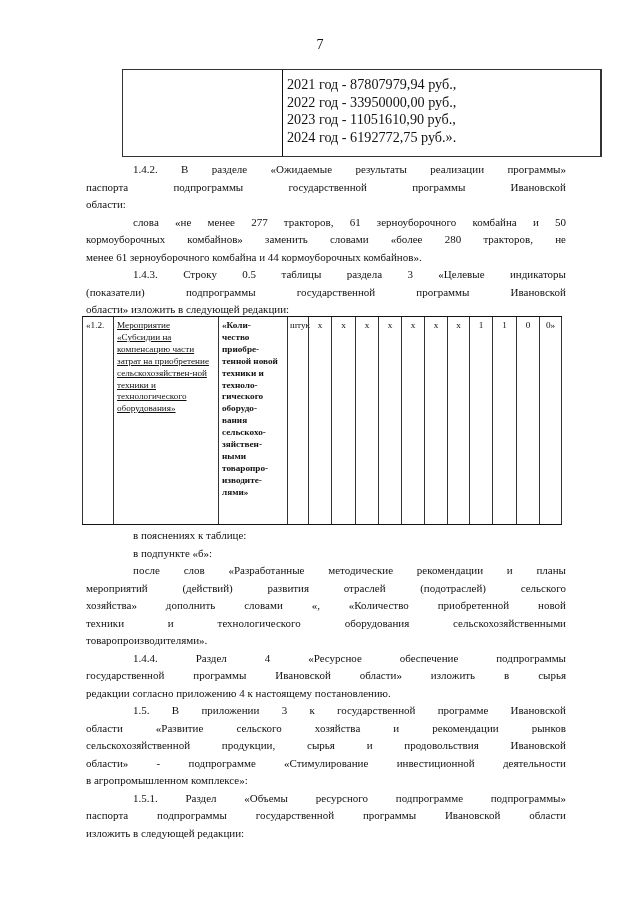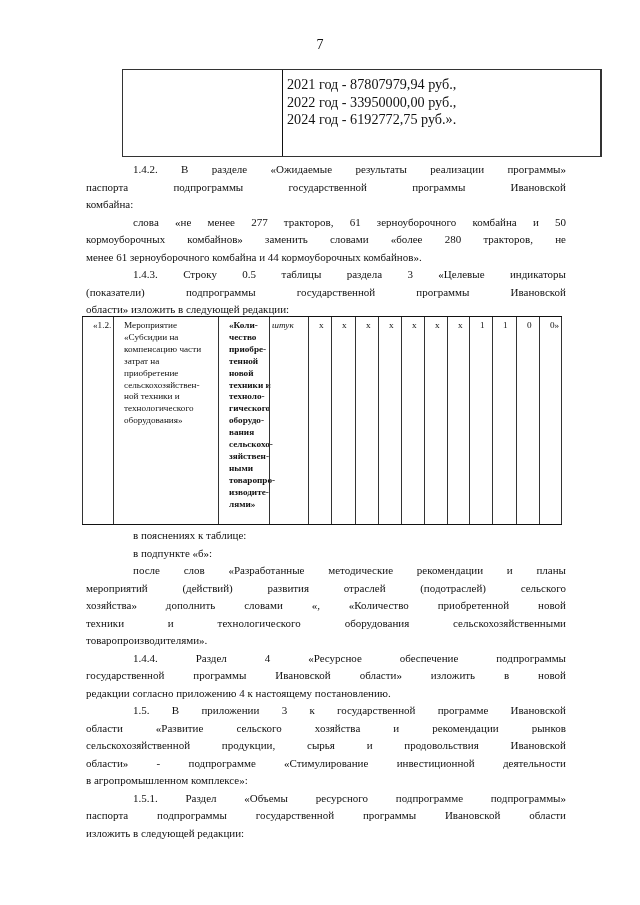--- a/index.html
+++ b/index.html
@@ -6,55 +6,56 @@
   body{width:640px;height:905px;position:relative;overflow:hidden;
        font-family:"Liberation Serif","DejaVu Serif",serif;color:#111;}
   .pagenum{position:absolute;top:37px;left:0;width:640px;text-align:center;font-size:14px;}
   .tbl1{position:absolute;left:82px;top:69px;width:480px;height:88px;border:1.5px solid #333;border-right-width:2px;box-sizing:border-box;margin-left:40px;}
   .tbl1 .div{position:absolute;left:159px;top:0;bottom:0;border-left:1.5px solid #111;}
   .tbl1 .cell{position:absolute;left:164px;top:6px;font-size:14.2px;line-height:17.5px;}
   .p{position:absolute;left:86px;width:480px;font-size:11px;line-height:17.5px;text-align:justify;text-align-last:left;}
   .p.j{text-align-last:justify;}
   .ind{text-indent:47px;}
   .tbl2{position:absolute;left:82px;top:316px;width:480px;height:207px;border-top:1.5px solid #111;border-bottom:1.5px solid #111;}
-  .col{position:absolute;top:0;bottom:0;border-left:1px solid #333;box-sizing:border-box;font-size:9.2px;line-height:11.9px;padding:3px 10px;}
+  .col{position:absolute;top:0;bottom:0;border-left:1px solid #333;box-sizing:border-box;font-size:9.2px;line-height:11.9px;padding:3px 3px;}
   .col.last{border-right:1.5px solid #333;}
   .col.c{text-align:center;}
 </style>
 </head>
 <body>
 
 <div class="pagenum">7</div>
 
 <div class="tbl1">
   <div class="div"></div>
   <div class="cell">
     <div>2021 год - 87807979,94 руб.,</div>
     <div>2022 год - 33950000,00 руб.,</div>
+    <div>2023 год - 11051610,90 руб.,</div>
     <div>2024 год - 6192772,75 руб.».</div>
   </div>
 </div>
 
 <div class="p j ind" style="top:161px">1.4.2. В разделе «Ожидаемые результаты реализации программы»</div>
 <div class="p j" style="top:179px">паспорта подпрограммы государственной программы Ивановской</div>
-<div class="p" style="top:196px">комбайна:</div>
+<div class="p" style="top:196px">области:</div>
 
 <div class="p j ind" style="top:214px">слова «не менее 277 тракторов, 61 зерноуборочного комбайна и 50</div>
 <div class="p j" style="top:231px">кормоуборочных комбайнов» заменить словами «более 280 тракторов, не</div>
 <div class="p" style="top:249px">менее 61 зерноуборочного комбайна и 44 кормоуборочных комбайнов».</div>
 
 <div class="p j ind" style="top:266px">1.4.3. Строку 0.5 таблицы раздела 3 «Целевые индикаторы</div>
 <div class="p j" style="top:284px">(показатели) подпрограммы государственной программы Ивановской</div>
 <div class="p" style="top:301px">области» изложить в следующей редакции:</div>
 
 <div class="tbl2">
   <div class="col" style="left:0;width:31px;">«1.2.</div>
-  <div class="col" style="left:31px;width:105px;">Мероприятие «Субсидии на компенсацию части затрат на приобретение сельскохозяйствен-ной техники и технологического оборудования»</div>
+  <div class="col" style="left:31px;width:105px;text-decoration:underline;">Мероприятие «Субсидии на компенсацию части затрат на приобретение сельскохозяйствен-ной техники и технологического оборудования»</div>
   <div class="col" style="left:136px;width:63px;font-weight:bold;">«Коли-чество приобре-тенной новой техники и техноло-гического оборудо-вания сельскохо-зяйствен-ными товаропро-изводите-лями»</div>
-  <div class="col" style="left:187px;width:27px;padding:3px 2px;font-style:italic;">штук</div>
+  <div class="col" style="left:205px;width:27px;padding:3px 2px;">штук</div>
   <div class="col c" style="left:226px;width:23px;">х</div>
   <div class="col c" style="left:249px;width:24px;">х</div>
   <div class="col c" style="left:273px;width:23px;">х</div>
   <div class="col c" style="left:296px;width:23px;">х</div>
   <div class="col c" style="left:319px;width:23px;">х</div>
   <div class="col c" style="left:342px;width:23px;">х</div>
   <div class="col c" style="left:365px;width:22px;">х</div>
   <div class="col c" style="left:387px;width:23px;">1</div>
   <div class="col c" style="left:410px;width:24px;">1</div>
   <div class="col c" style="left:434px;width:23px;">0</div>
@@ -64,21 +65,21 @@
 <div class="p ind" style="top:527px">в пояснениях к таблице:</div>
 <div class="p ind" style="top:545px">в подпункте «б»:</div>
 
 <div class="p j ind" style="top:562px">после слов «Разработанные методические рекомендации и планы</div>
 <div class="p j" style="top:580px">мероприятий (действий) развития отраслей (подотраслей) сельского</div>
 <div class="p j" style="top:597px">хозяйства» дополнить словами «, «Количество приобретенной новой</div>
 <div class="p j" style="top:615px">техники и технологического оборудования сельскохозяйственными</div>
 <div class="p" style="top:632px">товаропроизводителями».</div>
 
 <div class="p j ind" style="top:650px">1.4.4. Раздел 4 «Ресурсное обеспечение подпрограммы</div>
-<div class="p j" style="top:667px">государственной программы Ивановской области» изложить в новой</div>
+<div class="p j" style="top:667px">государственной программы Ивановской области» изложить в сырья</div>
 <div class="p" style="top:685px">редакции согласно приложению 4 к настоящему постановлению.</div>
 
 <div class="p j ind" style="top:702px">1.5. В приложении 3 к государственной программе Ивановской</div>
 <div class="p j" style="top:720px">области «Развитие сельского хозяйства и рекомендации рынков</div>
 <div class="p j" style="top:737px">сельскохозяйственной продукции, сырья и продовольствия Ивановской</div>
 <div class="p j" style="top:755px">области» - подпрограмме «Стимулирование инвестиционной деятельности</div>
 <div class="p" style="top:772px">в агропромышленном комплексе»:</div>
 
 <div class="p j ind" style="top:790px">1.5.1. Раздел «Объемы ресурсного подпрограмме подпрограммы»</div>
 <div class="p j" style="top:807px">паспорта подпрограммы государственной программы Ивановской области</div>

